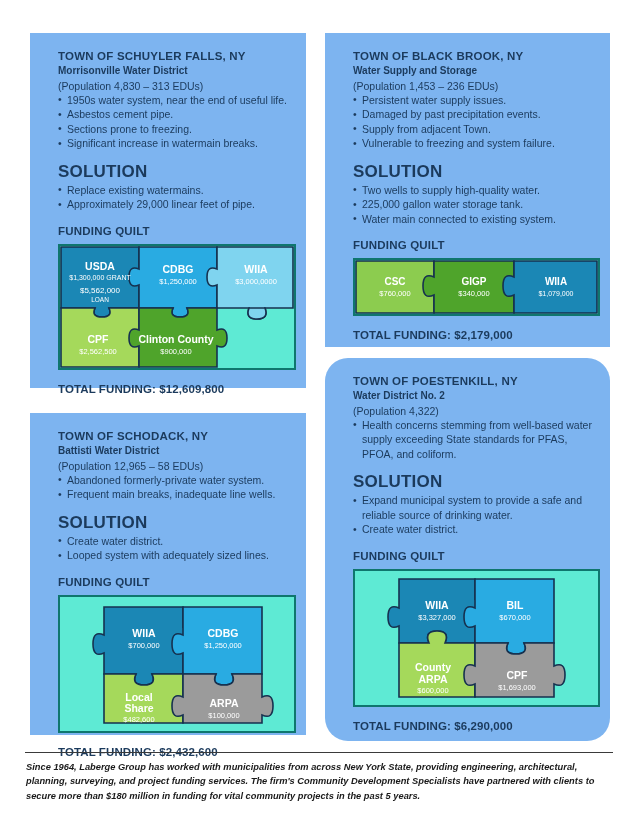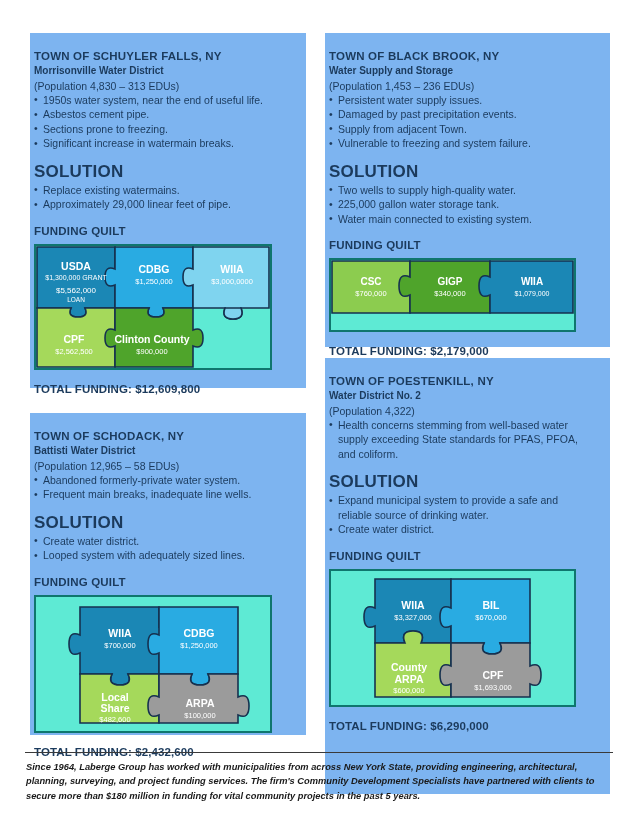--- a/index.html
+++ b/index.html
@@ -12,34 +12,34 @@
   #page {
     position: relative;
     width: 638px; height: 825px;
     background: #ffffff;
   }
 
   
   .panel {
     position: absolute;
     background: #7DB4F0;
-    padding: 16px 18px 14px 4px;
+    padding: 16px 18px 14px 28px;
   }
   .panel::after {           
     content: "";
     position: absolute;
     left: 8px; top: 8px;
     width: 100%; height: 100%;
     background: #1B3A5C;
     z-index: -1;
   }
   #panel-schuyler  { left: 30px;  top: 33px;  width: 276px; height: 355px; }
   #panel-blackbrook{ left: 325px; top: 33px;  width: 285px; height: 314px; }
   #panel-schodack  { left: 30px;  top: 413px; width: 276px; height: 322px; }
-  #panel-poestenkill{left: 325px; top: 358px; width: 285px; height: 436px; }
+  #panel-poestenkill{left: 325px; top: 358px; width: 285px; height: 383px; border-radius: 23px; }
 
   
   .town-name {
     font-size: 11.5px; font-weight: bold; color: #1B3A5C;
     letter-spacing: 0.2px; line-height: 1.33;
   }
   .district-name {
     font-size: 10px; font-weight: bold; color: #1B3A5C;
     line-height: 1.33; margin-bottom: 1px;
   }
@@ -184,21 +184,21 @@
       <li>Vulnerable to freezing and system failure.</li>
     </ul>
     <div class="section-head">SOLUTION</div>
     <ul class="bullets">
       <li>Two wells to supply high-quality water.</li>
       <li>225,000 gallon water storage tank.</li>
       <li>Water main connected to existing system.</li>
     </ul>
     <div class="quilt-head">FUNDING QUILT</div>
 
-    <div class="quilt" style="width:247px;height:74px;">
+    <div class="quilt" style="width:247px;height:58px;">
       <svg width="243" height="54" viewBox="0 0 243 54">
 
         <path fill="#8CCC4F" stroke="#16314F" stroke-width="1.6" d="M1,1 H79 V17 q11,-5 11,9 q0,14 -11,9 V53 H1 Z"></path>
 
         <path fill="#4FA42B" stroke="#16314F" stroke-width="1.6" d="M79,1 H159 V17 q11,-5 11,9 q0,14 -11,9 V53 H79
              V35 q-11,5 -11,-9 q0,-14 11,-9 Z"></path>
 
         <path fill="#1B87B5" stroke="#16314F" stroke-width="1.6" d="M159,1 H242 V53 H159
              V35 q-11,5 -11,-9 q0,-14 11,-9 Z"></path>
 

